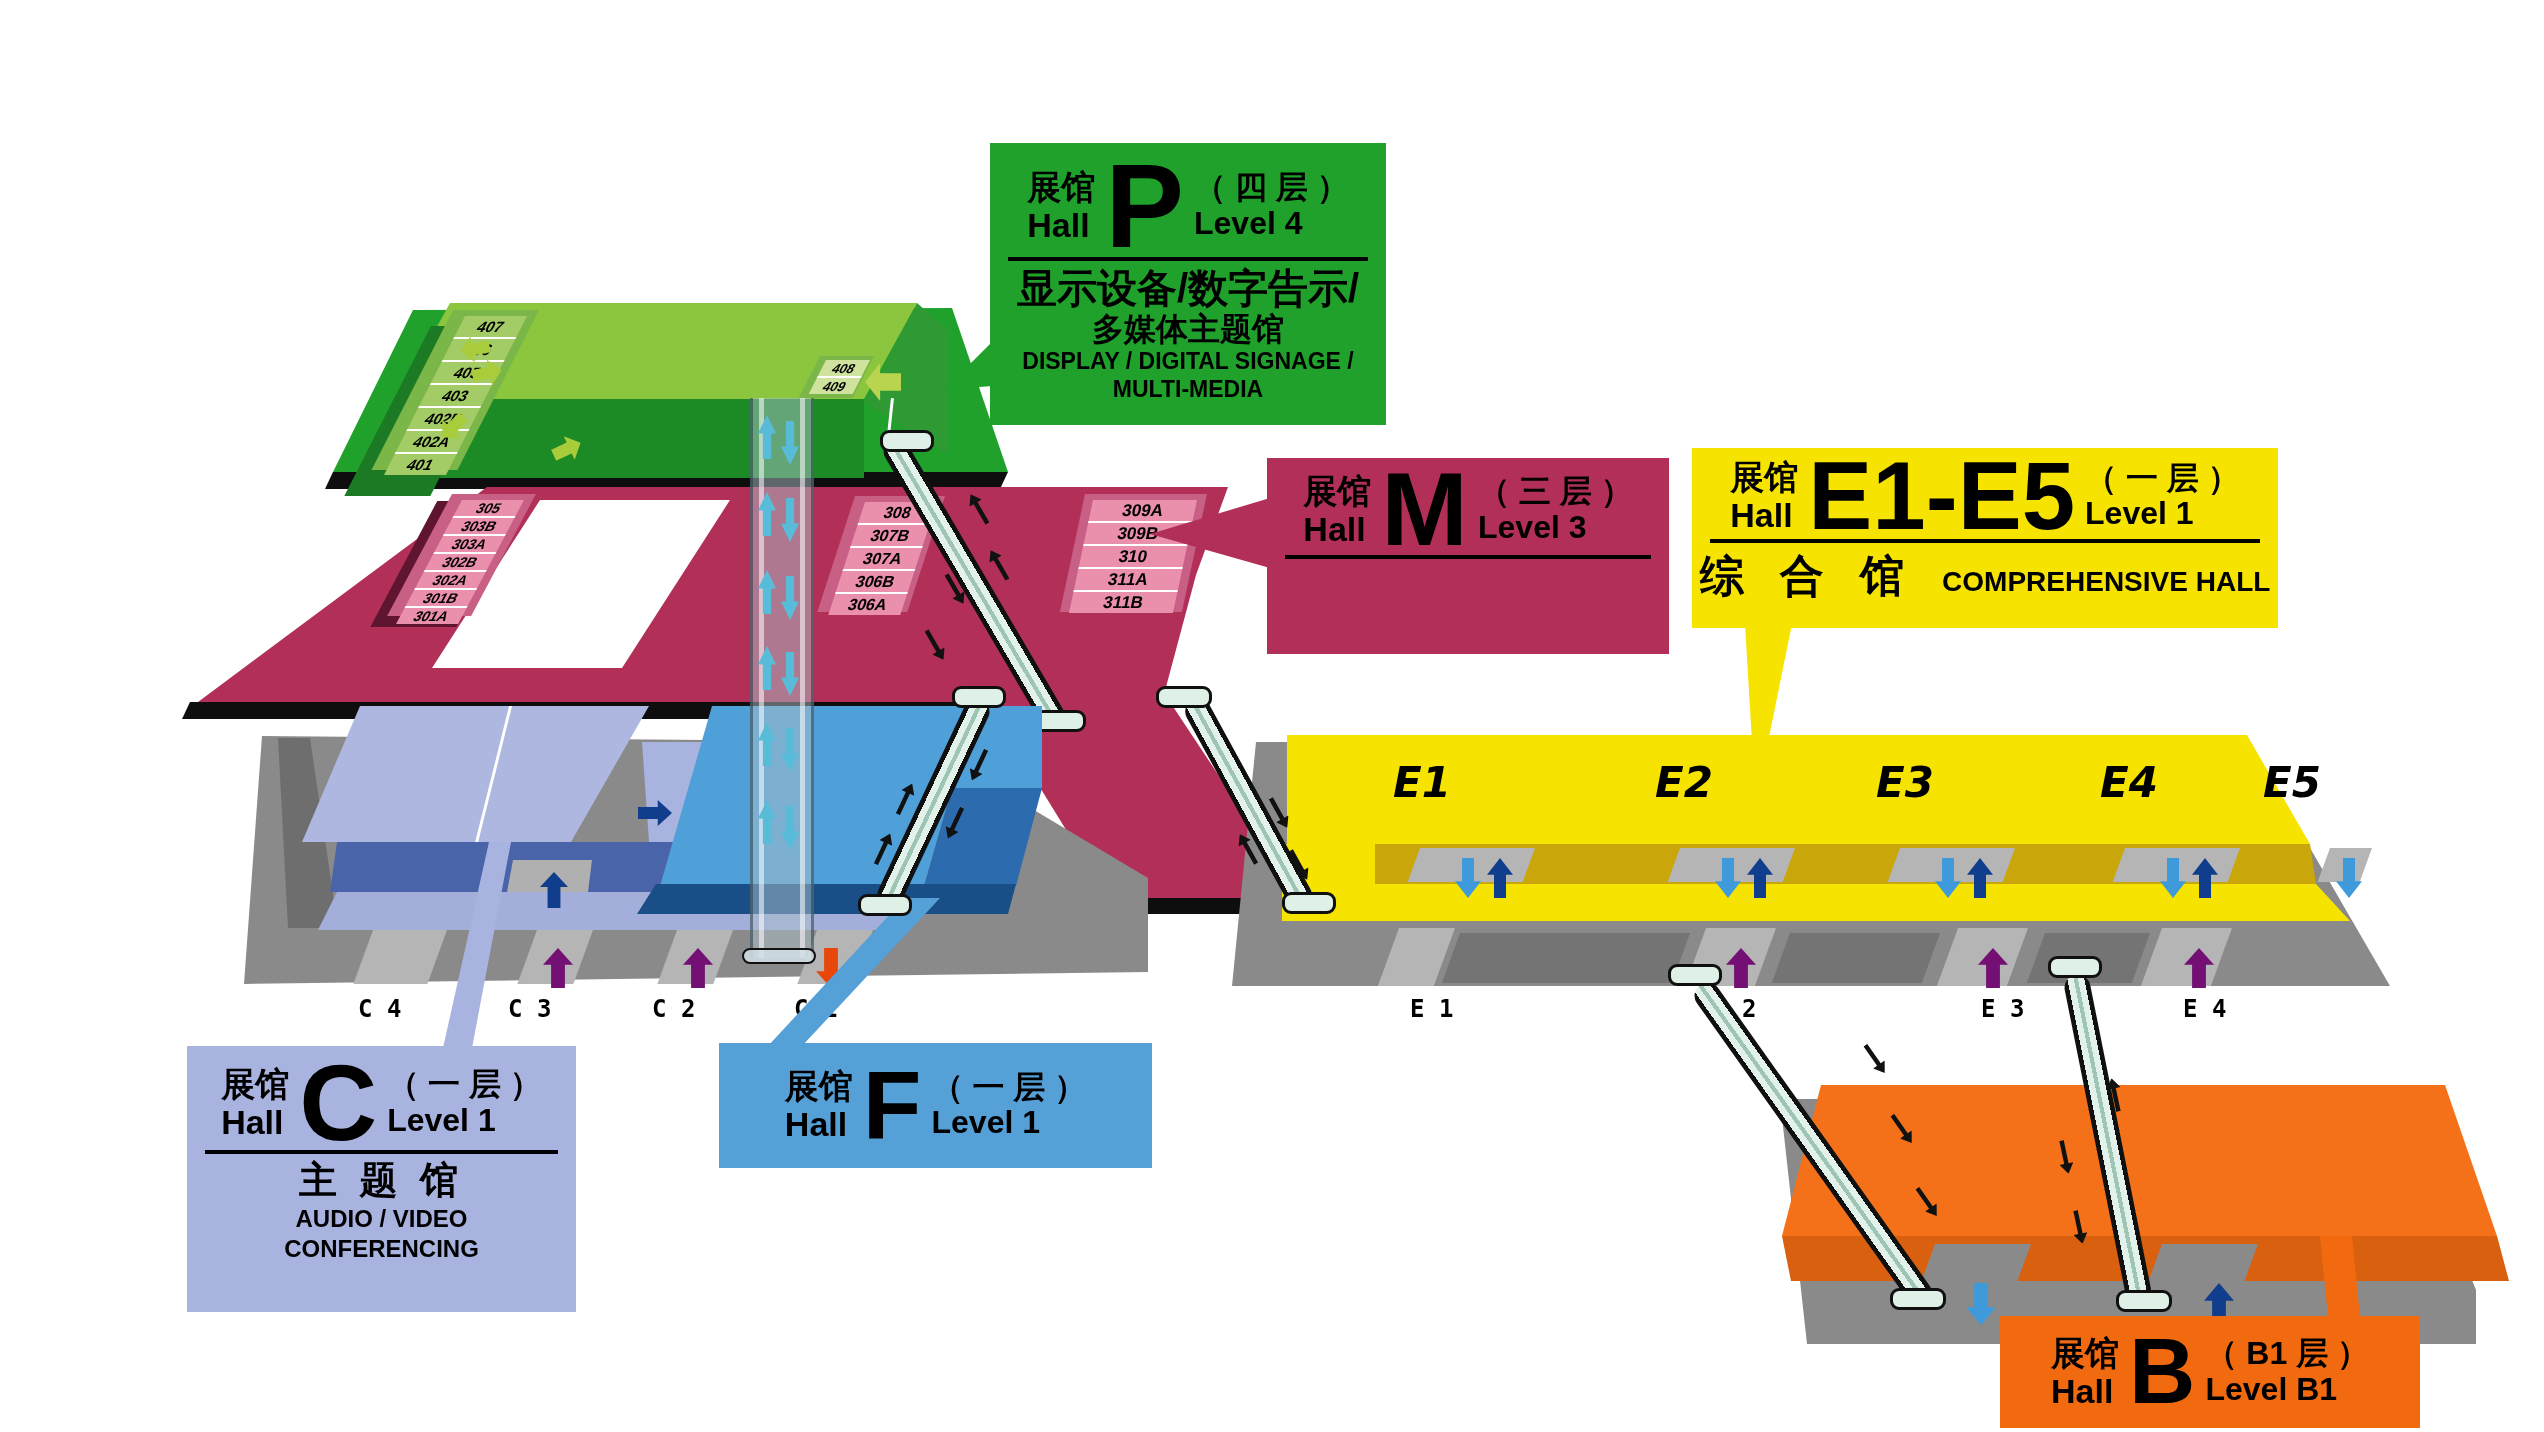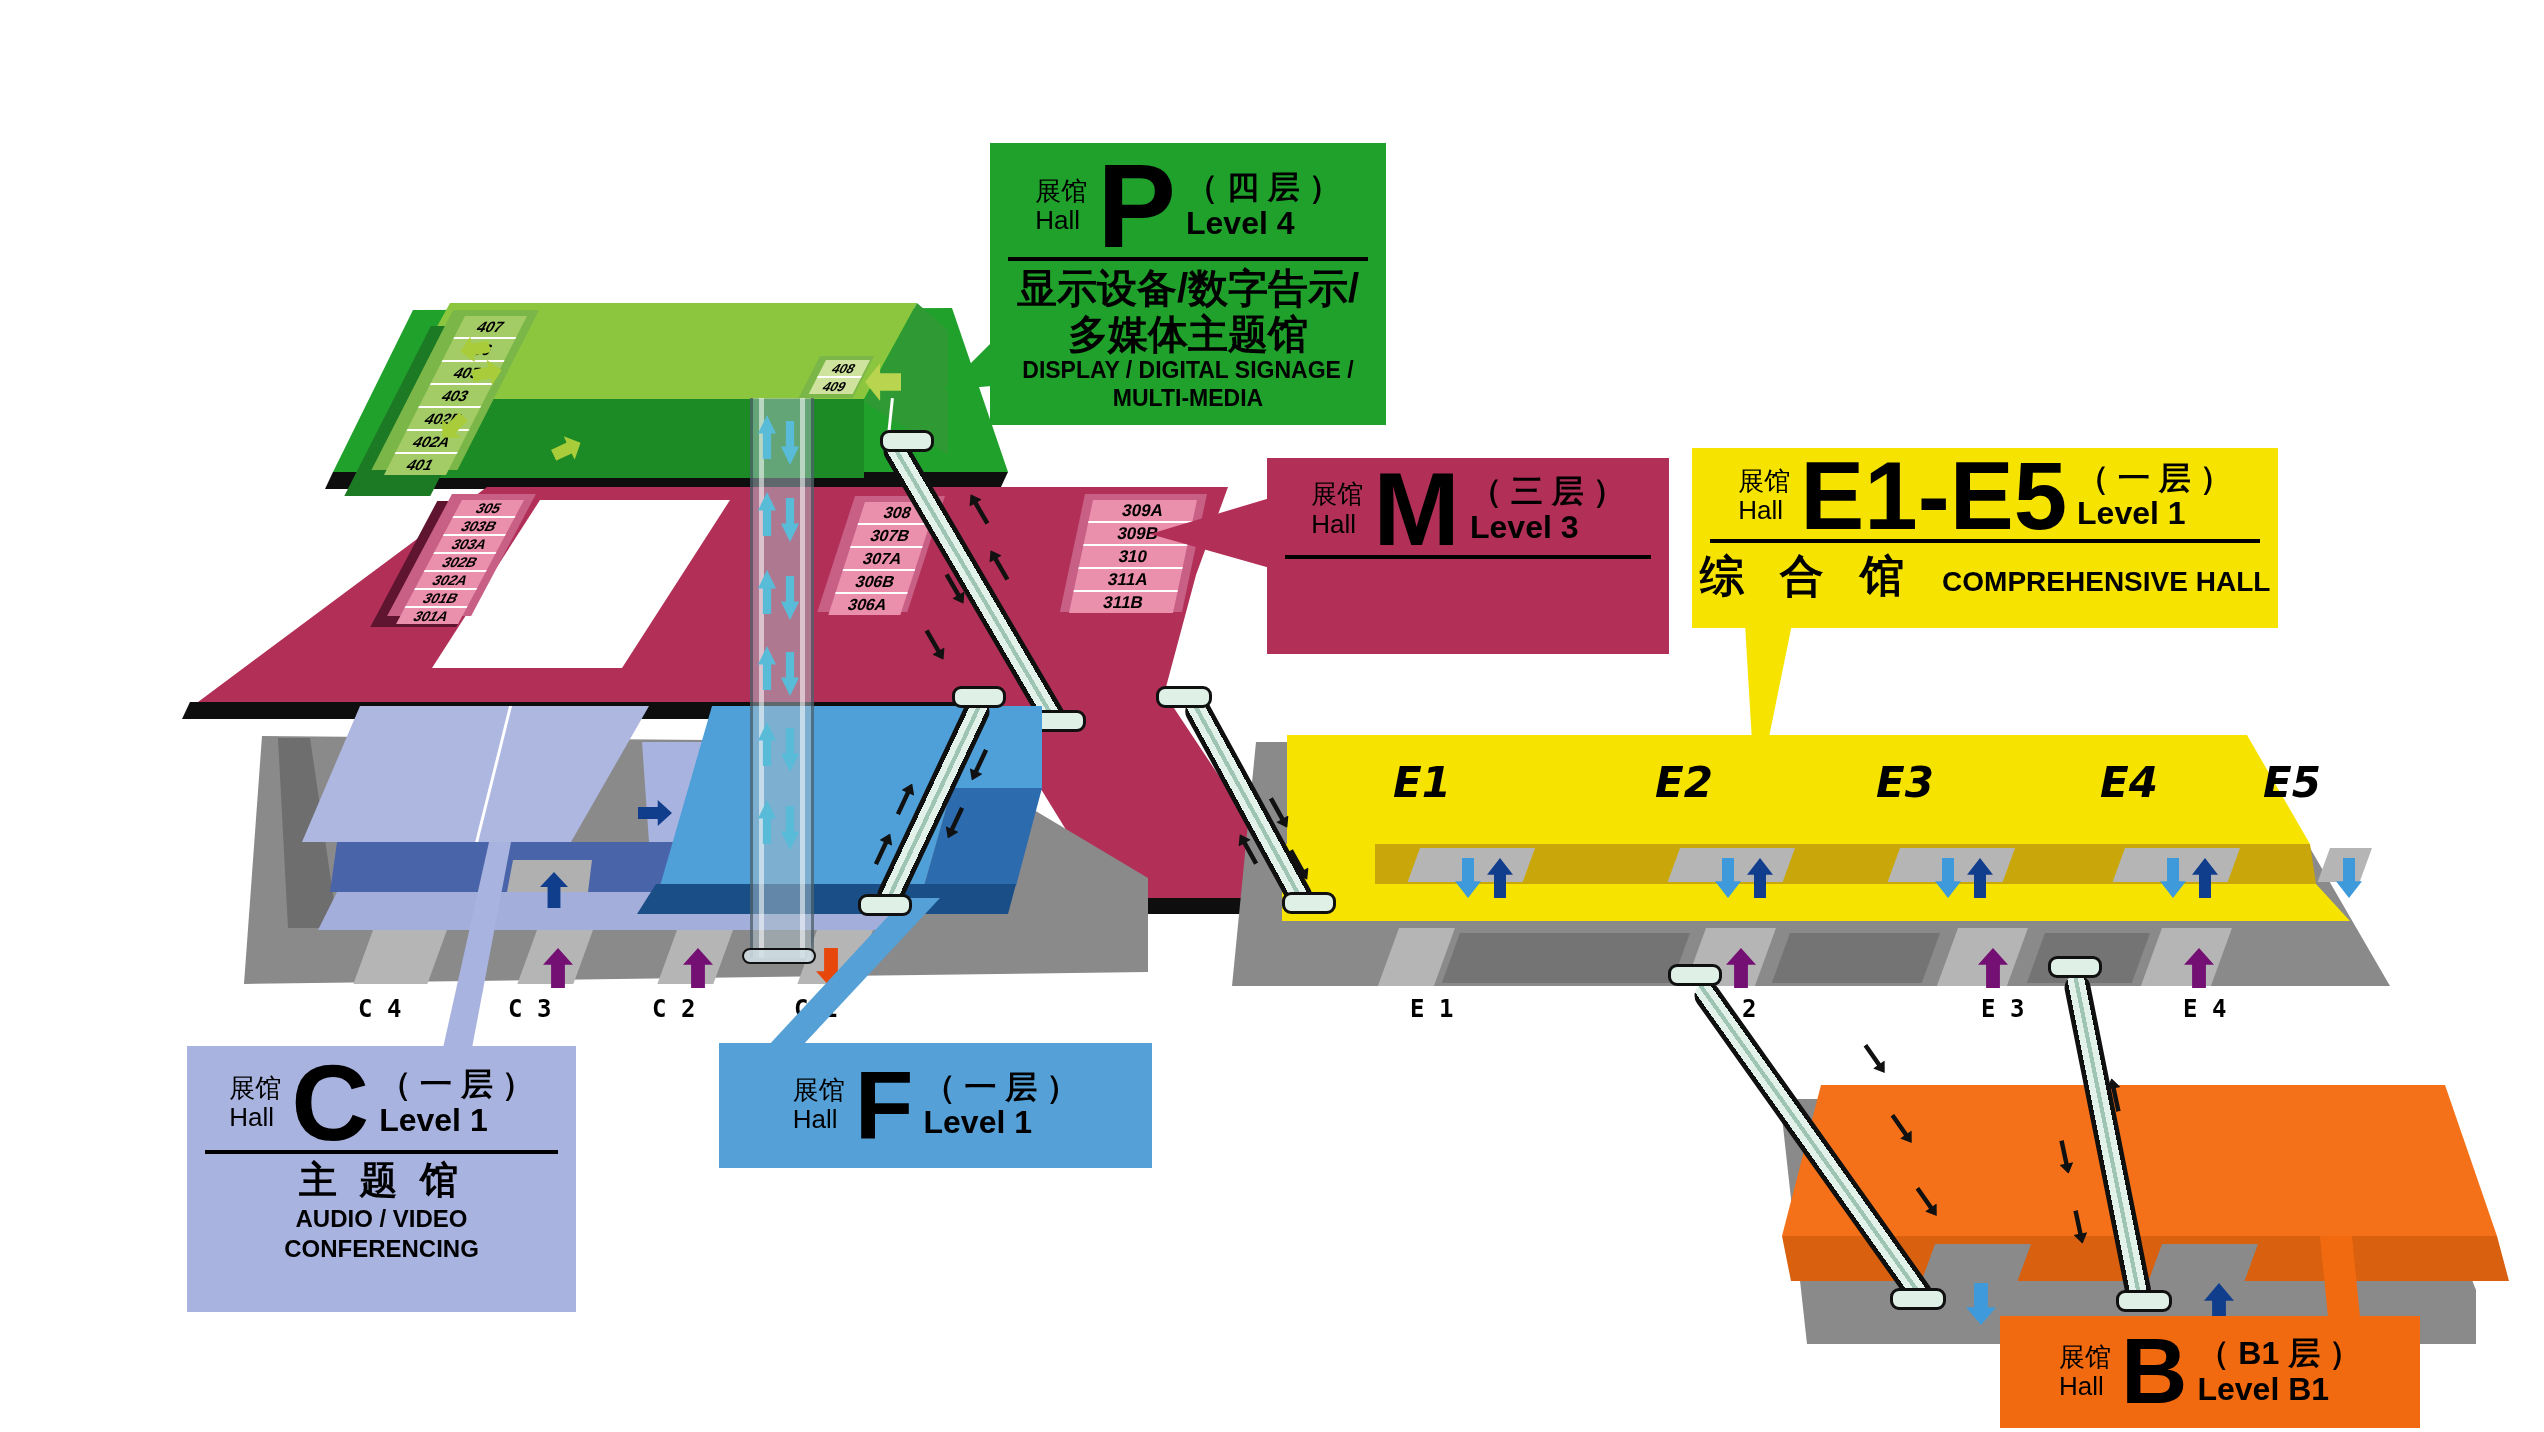--- a/index.html
+++ b/index.html
@@ -14,21 +14,21 @@
   .esc{position:absolute;height:26px;border-radius:13px;transform-origin:0 50%;
        background:linear-gradient(180deg,#101010 0 18%,#E2F2EA 18% 42%,#9EC4B4 42% 58%,#E2F2EA 58% 82%,#101010 82% 100%)}
   .foot{position:absolute;background:#DFF0E7;border:3px solid #101010;border-radius:9px}
   
   .strip{position:absolute;transform-origin:0 0}
   .strip .cell{display:flex;align-items:center;justify-content:center;font-weight:bold;color:#000}
   .strip .cell:not(:last-child){border-bottom:2px solid #fff}
   
   .co{position:absolute;color:#000}
   .co-t{display:flex;justify-content:center;align-items:center;gap:10px}
-  .co-hall{font-size:26px;font-weight:normal;line-height:1.12;white-space:nowrap}
+  .co-hall{font-size:34px;font-weight:bold;line-height:1.12;white-space:nowrap}
   .co-letter{font-weight:bold;line-height:.8;white-space:nowrap}
   .co-fl{font-size:32px;font-weight:bold;line-height:1.12;white-space:nowrap}
   .co-div{border-top:4px solid #000;margin:4px 18px}
   .co-sub{text-align:center;font-weight:bold}
   .lab{position:absolute;font-family:"DejaVu Sans Mono",monospace;font-weight:bold;font-size:24px;color:#000;white-space:nowrap}
   .ehall{position:absolute;font-style:italic;font-weight:bold;font-size:42px;color:#000;font-family:"DejaVu Sans",sans-serif}
 </style>
 </head>
 <body>
 
@@ -252,21 +252,21 @@
           <div>Hall</div>
         </div>
       <div class="co-letter" style="font-size:118px">P</div>
       <div class="co-fl">
           <div>（ 四 层 ）</div>
           <div>Level 4</div>
         </div>
     </div>
     <div class="co-div"></div>
     <div class="co-sub" style="font-size:40px;line-height:1.15">显示设备/数字告示/</div>
-    <div class="co-sub" style="font-size:40px;line-height:1.15">多媒体主题馆</div>
+    <div class="co-sub" style="font-size:32px;line-height:1.15">多媒体主题馆</div>
     <div class="co-sub" style="font-size:23px;line-height:1.2">DISPLAY / DIGITAL SIGNAGE /</div>
     <div class="co-sub" style="font-size:23px;line-height:1.2">MULTI-MEDIA</div>
   </div>
 
   <div class="co" style="left:1267px;top:458px;width:402px;height:196px;background:#B23058">
     <div class="co-t" style="margin-top:10px">
       <div class="co-hall">
           <div>展馆</div>
           <div>Hall</div>
         </div>

